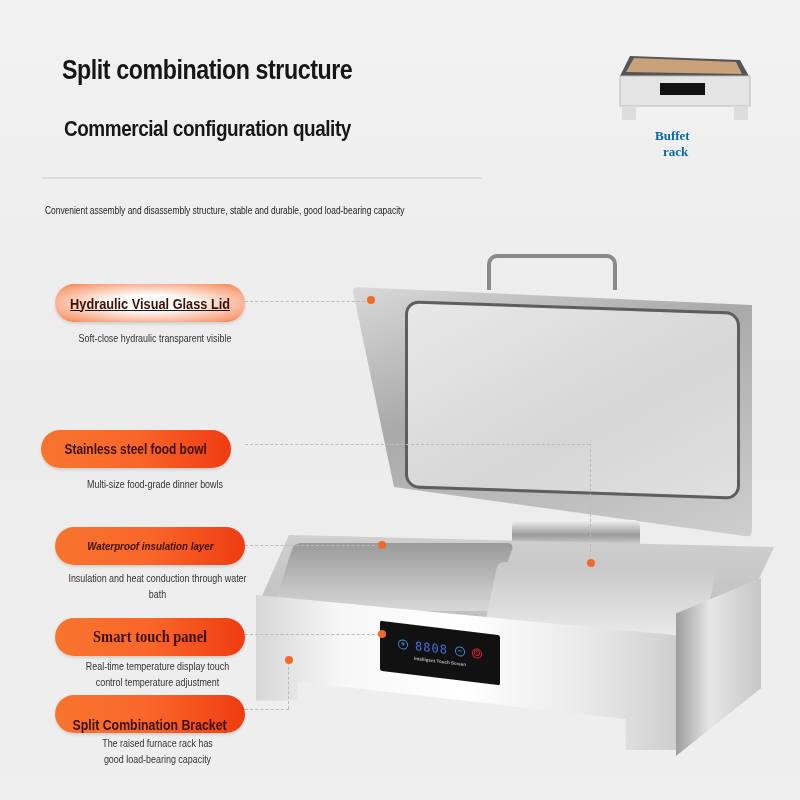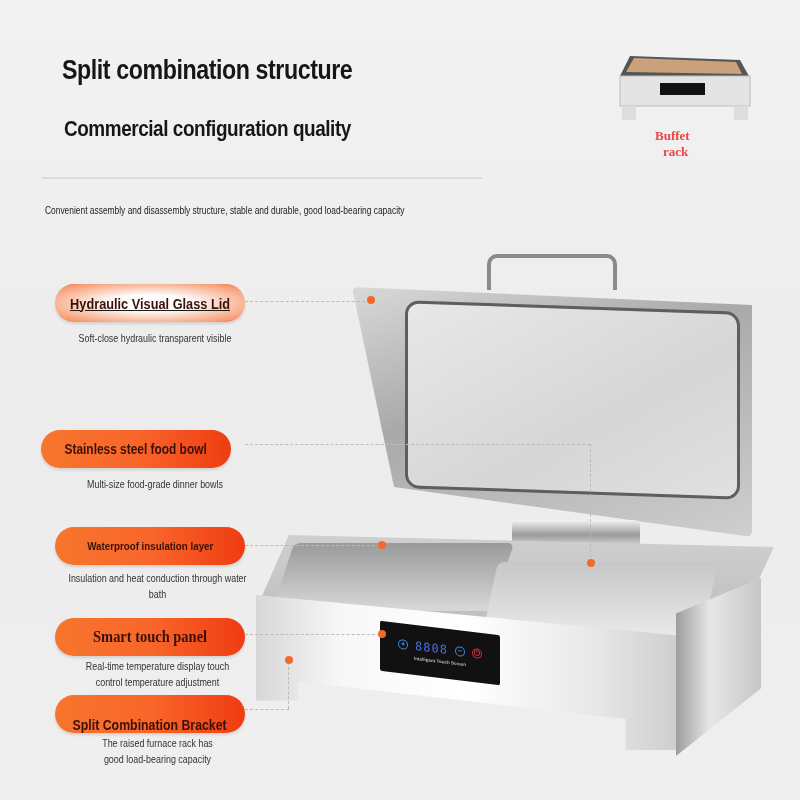--- a/index.html
+++ b/index.html
@@ -10,21 +10,21 @@
     position: relative;
     color: #1a1a1a;
   }
   .abs { position: absolute; }
   .title1 { left: 62px; top: 55px; font-size: 27px; font-weight: bold; letter-spacing: -0.5px; transform: scaleX(0.86); transform-origin: left; color:#161616; }
   .title2 { left: 64px; top: 116px; font-size: 22px; font-weight: bold; letter-spacing: -0.5px; transform: scaleX(0.86); transform-origin: left; color:#161616; }
   .divider { left: 42px; top: 177px; width: 440px; height: 2px; background: #dcdcdc; }
   .subtitle { left: 45px; top: 204px; font-size: 10.5px; transform: scaleX(0.8); transform-origin: left; color:#222; white-space: nowrap; }
 
   .thumb { left: 610px; top: 38px; width: 150px; height: 85px; }
-  .thumb-cap { left: 655px; top: 128px; font-family: "Liberation Serif", serif; font-weight: bold; font-size: 13px; line-height: 16px; color:#ef4444; }
+  .thumb-cap { left: 655px; top: 128px; font-family: "Liberation Serif", serif; font-weight: bold; font-size: 13px; line-height: 16px; color:#0369a1; }
 
   .pill {
     position: absolute; height: 38px; border-radius: 19px;
     background: linear-gradient(90deg, #f7752e 0%, #f9662a 50%, #ef3c11 100%);
     display: flex; align-items: center; justify-content: center;
     box-shadow: 0 2px 3px rgba(0,0,0,0.12);
   }
   .pill span { font-weight: bold; color: #3a1108; white-space: nowrap; transform: scaleX(0.85); display:inline-block; }
   .pill.glow {
     background: radial-gradient(ellipse at center, rgba(255,255,255,0.85) 30%, rgba(250,140,90,0.85) 85%, rgba(240,80,30,0.9) 100%);
@@ -128,21 +128,21 @@
 <div class="dot" style="left:367px; top:296px;"></div>
 
 <div class="pill" style="left:41px; top:430px; width:190px;">
   <span style="font-size:14px">Stainless steel food bowl</span>
 </div>
 <div class="desc" style="left:40px; top:476px; width:230px;">Multi-size food-grade dinner bowls</div>
 <div class="dash" style="left:245px; top:444px; width:345px;"></div>
 <div class="vdash" style="left:590px; top:444px; height:118px;"></div>
 <div class="dot" style="left:587px; top:559px;"></div>
 
-<div class="pill" style="left:55px; top:527px; width:190px;">
+<div class="pill" style="left:55px; top:527px; width:190px;font-style:italic;">
   <span style="font-size:11.5px">Waterproof insulation layer</span>
 </div>
 <div class="desc" style="left:35px; top:570px; width:245px;">
   <div>Insulation and heat conduction through water</div>
   <div>bath</div>
 </div>
 <div class="dash" style="left:245px; top:545px; width:135px;"></div>
 <div class="dot" style="left:378px; top:541px;"></div>
 
 <div class="pill" style="left:55px; top:618px; width:190px;font-family:Liberation Serif, serif;">

